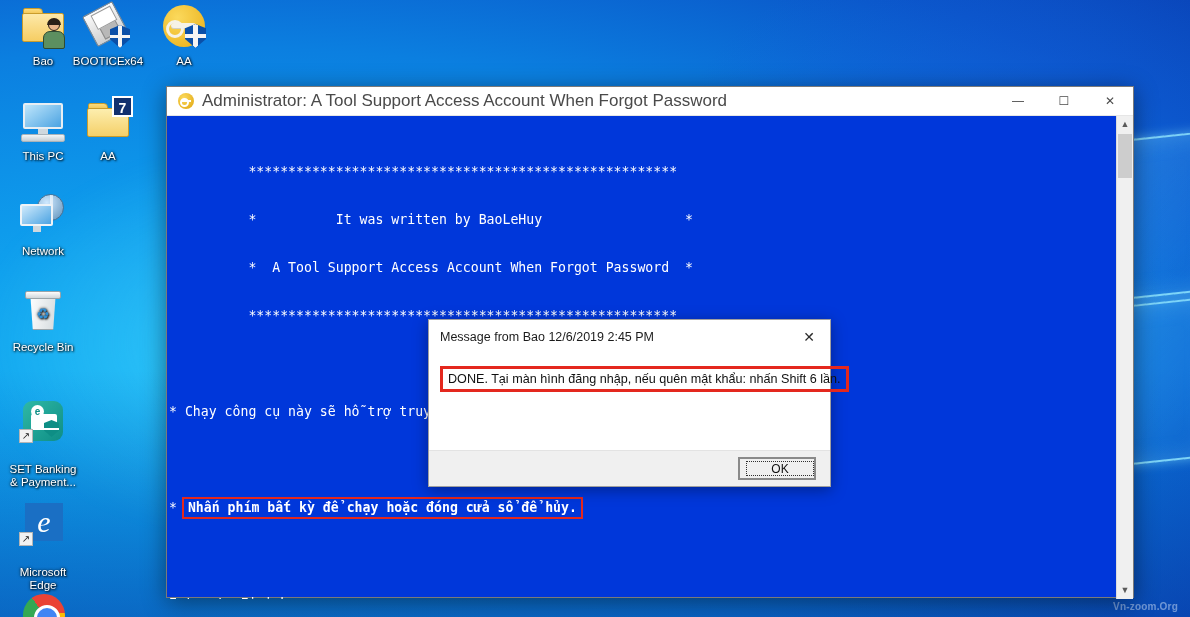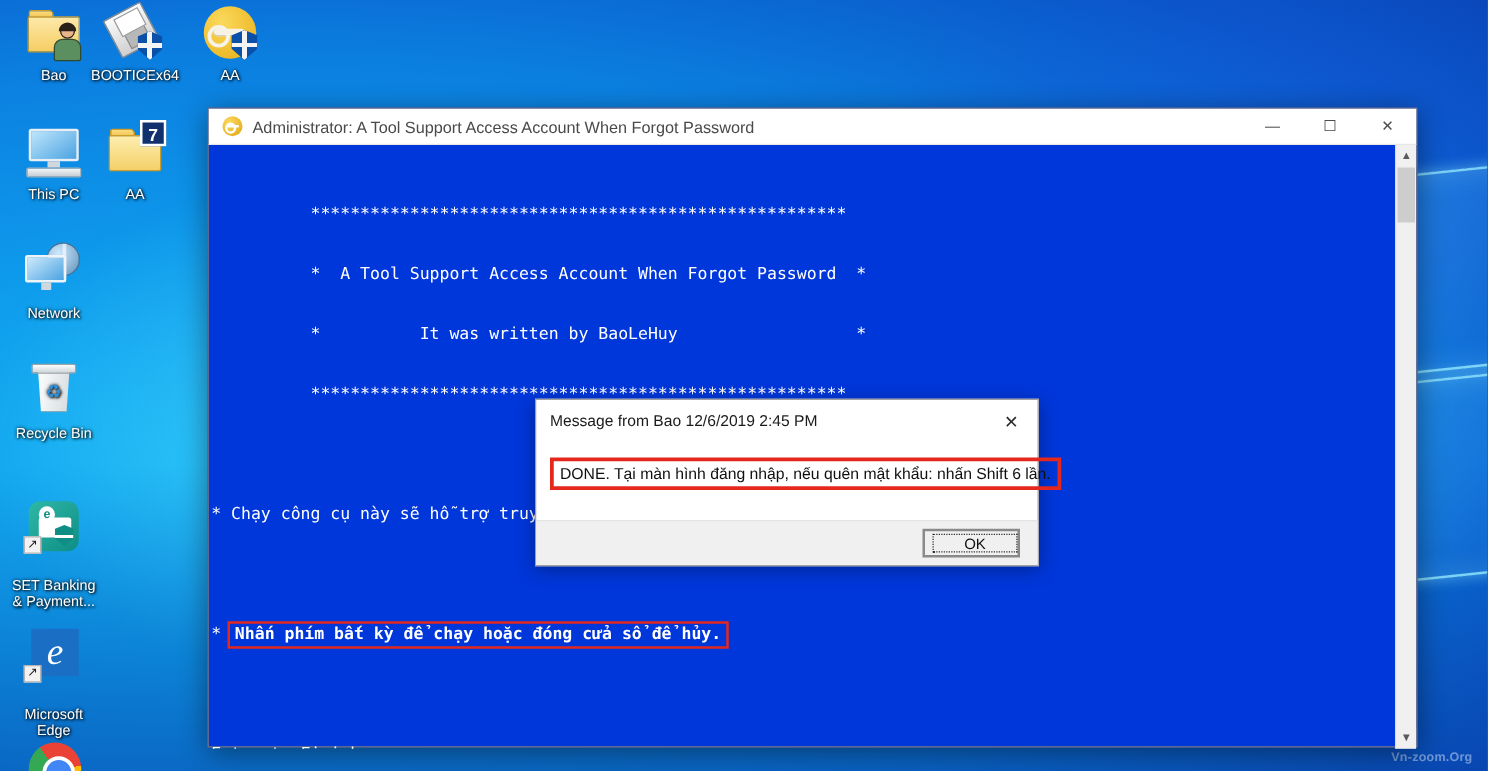--- a/index.html
+++ b/index.html
@@ -143,21 +143,21 @@
     box-shadow:0 4px 22px rgba(0,0,0,.45);
   }
   #titlebar{
     height:29px; background:#ffffff; display:flex; align-items:center;
     border-bottom:1px solid #e6e6e6;
   }
   #titlebar .ticon{ width:16px; height:16px; margin:0 8px 0 11px; border-radius:50%;
     background:radial-gradient(circle at 35% 30%,#fbd95c,#e0a50f); position:relative; flex:none;}
   #titlebar .ticon:after{content:"";position:absolute;left:4px;top:7px;width:9px;height:2px;background:#fff;}
   #titlebar .ticon:before{content:"";position:absolute;left:2px;top:5px;width:5px;height:5px;border:2px solid #fff;border-radius:50%;}
-  #titlebar .ttext{ font-size:13px; color:#4a4a4a; white-space:nowrap; }
+  #titlebar .ttext{ font-size:17px; color:#4a4a4a; white-space:nowrap; }
   #titlebar .spacer{ flex:1; }
   .wbtn{ width:46px; height:29px; display:flex; align-items:center; justify-content:center;
     color:#4c4c4c; font-size:12px; }
 
   #consoleBody{ position:relative; height:483px; overflow:hidden; }
   #consoleText{
     position:absolute; left:0; top:0; right:17px; bottom:0;
     color:#ffffff; font-family:"DejaVu Sans Mono","Liberation Mono",monospace;
     font-size:13.2px; line-height:16px; white-space:pre; padding:16px 0 0 2px;
     letter-spacing:0px;
@@ -165,21 +165,21 @@
   .cline{ display:block; height:16px; }
   .hl-box{ display:inline-block; border:2px solid #e4281e; padding:1px 4px; margin:-3px 0 -3px -3px;font-weight:bold; }
 
   
   #csb{ position:absolute; right:0; top:0; bottom:0; width:17px; background:#f0f0f0; border-left:1px solid #dcdcdc;}
   #csb .arr{ height:17px; text-align:center; font-size:9px; line-height:17px; color:#5a5a5a; background:#f0f0f0;}
   #csb .thumb{ position:absolute; left:1px; right:1px; top:18px; height:44px; background:#cdcdcd;}
 
   
   #msgDlg{
-    position:absolute; left:428px; top:319px; width:403px; height:134px;
+    position:absolute; left:428px; top:319px; width:403px; height:168px;
     background:#ffffff; border:1px solid #a0a0a0;
     box-shadow:0 3px 14px rgba(0,0,0,.35);
     font-family:"Liberation Sans", sans-serif;
   }
   #msgDlg .dtitle{ height:34px; display:flex; align-items:center; padding:0 0 0 11px; }
   #msgDlg .dtitle .txt{ font-size:12.5px; color:#1b1b1b; }
   #msgDlg .dtitle .sp{ flex:1; }
   #msgDlg .dclose{ width:42px; height:34px; display:flex; align-items:center; justify-content:center;
     font-size:14px; color:#2b2b2b; }
   #msgDlg .dcontent{ height:64px; padding:12px 11px 0 11px; }
@@ -316,22 +316,22 @@
     <div class="ttext">Administrator:  A Tool Support Access Account When Forgot Password</div>
     <div class="spacer"></div>
     <div class="wbtn">—</div>
     <div class="wbtn">☐</div>
     <div class="wbtn close">✕</div>
   </div>
 
   <div id="consoleBody">
     <div id="consoleText">
       <span class="cline">          ******************************************************</span>
+      <span class="cline">          *          It was written by BaoLeHuy                  *</span>
       <span class="cline">          *  A Tool Support Access Account When Forgot Password  *</span>
-      <span class="cline">          *          It was written by BaoLeHuy                  *</span>
       <span class="cline">          ******************************************************</span>
       <span class="cline"> </span>
       <span class="cline">* Chạy công cụ này sẽ hỗ trợ truy cập tài khoản khi quên mật khẩu.</span>
       <span class="cline"> </span>
       <span class="cline">* <span class="hl-box">Nhấn phím bất kỳ để chạy hoặc đóng cửa sổ để hủy.</span></span>
       <span class="cline"> </span>
       <span class="cline">Enter to Finish.</span>
     </div>
 
     <div id="csb">

